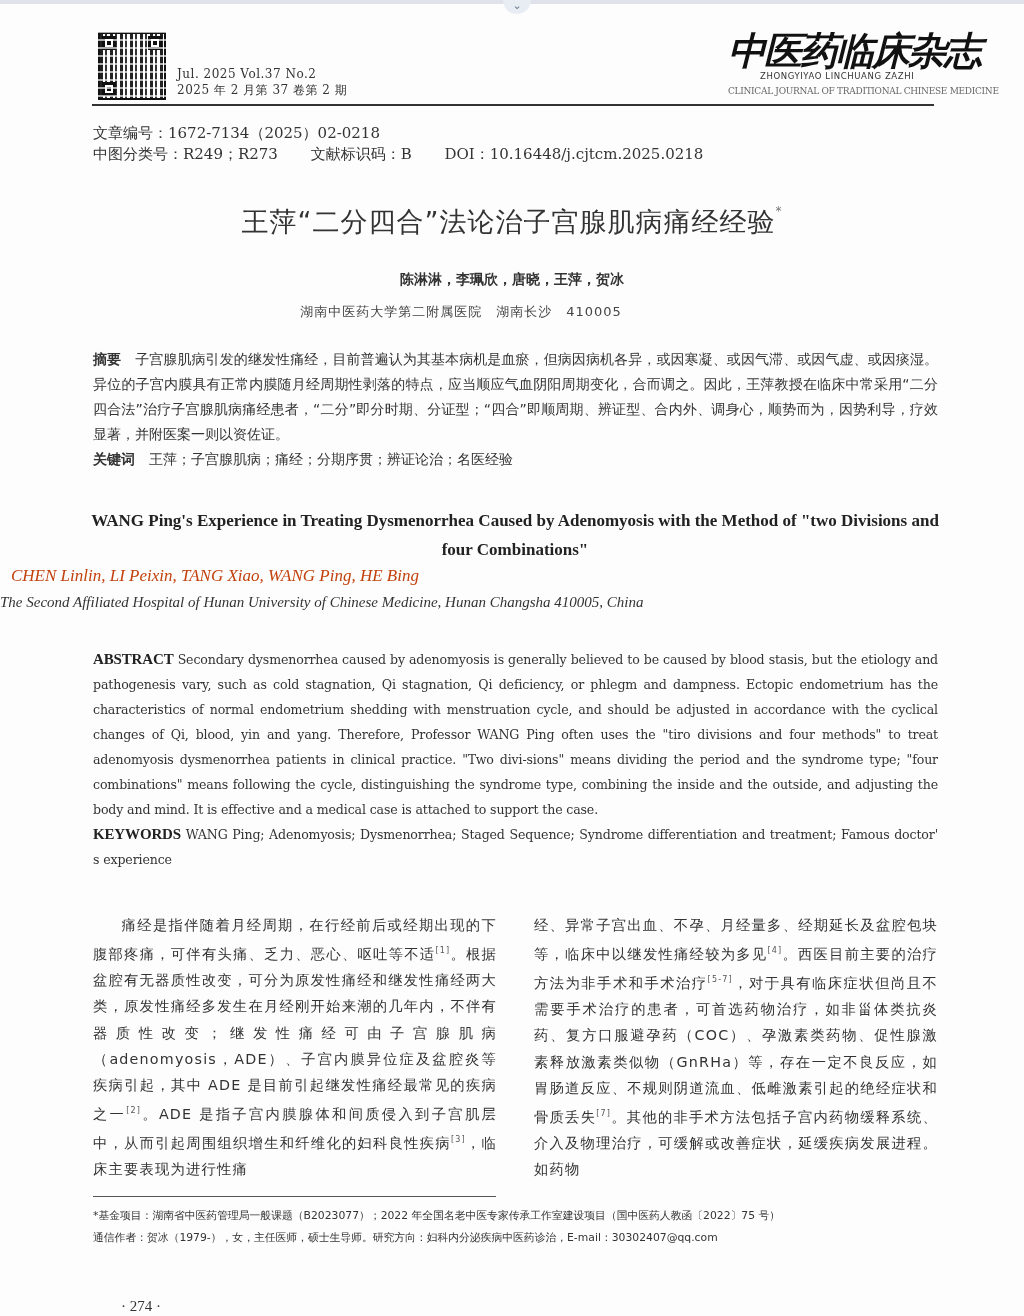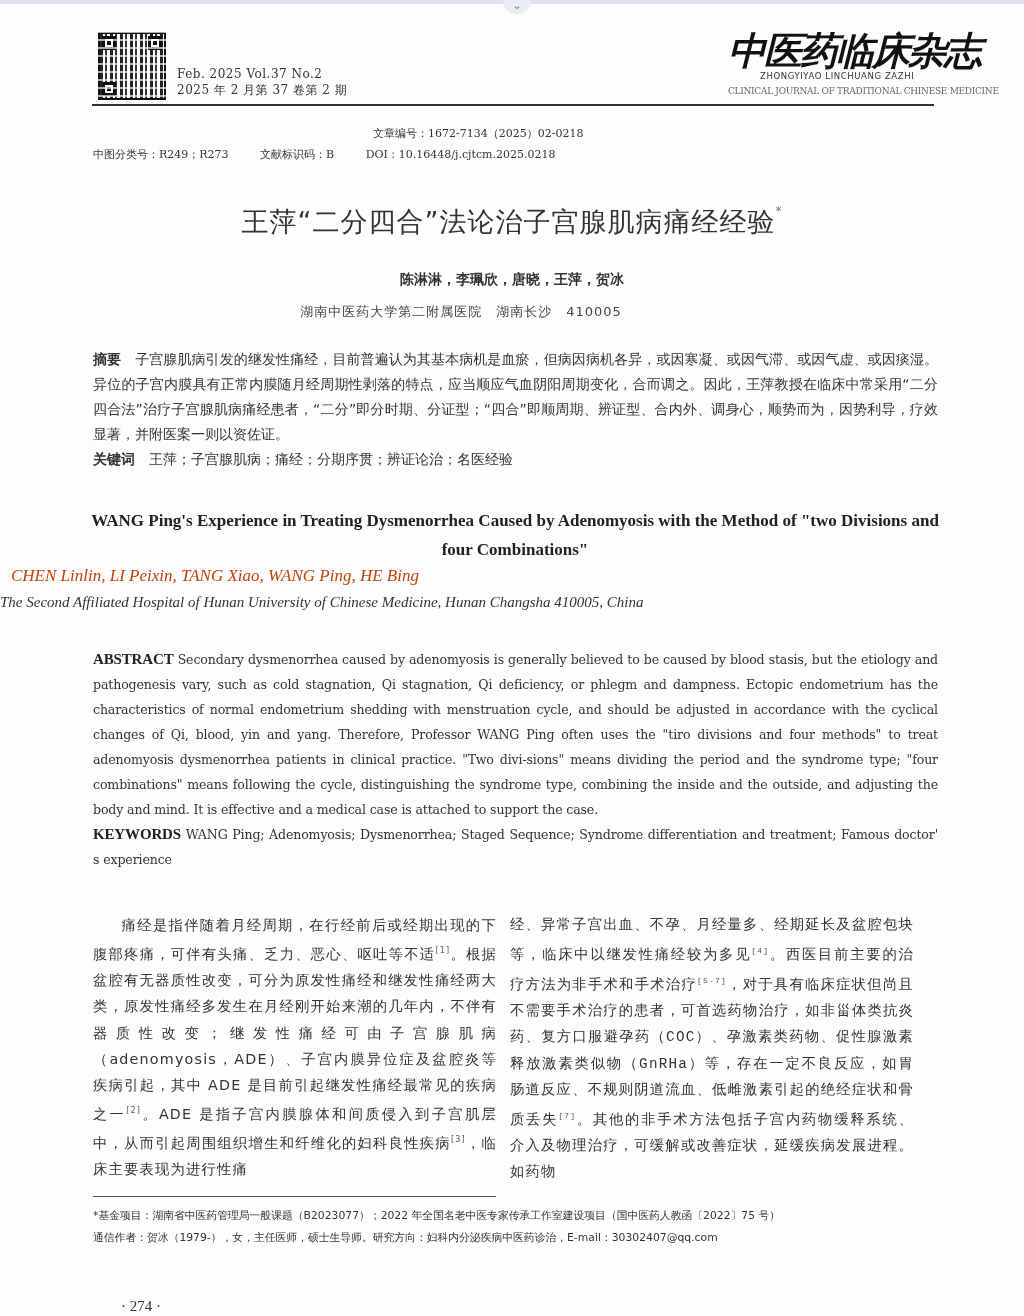--- a/index.html
+++ b/index.html
@@ -23,56 +23,56 @@
     -webkit-mask: repeating-linear-gradient(0deg, #000 0 3px, rgba(0,0,0,.35) 3px 5px, #000 5px 8px);
     border:2px solid #111;
   }
   .qr-corner { position:absolute; width:14px; height:14px; border:3px solid #111; background:#fff; box-sizing:border-box; }
   .qr-corner::after { content:""; position:absolute; left:2px; top:2px; width:4px; height:4px; background:#111; }
   .issue { position:absolute; left:177px; top:66px; font-family:"DejaVu Serif", serif; font-size:12px; line-height:16px; color:#333; letter-spacing:0.5px; }
   .logo-cn { position:absolute; left:728px; top:26px; font-family:"DejaVu Serif", serif; font-size:38px; font-weight:bold; color:#111; letter-spacing:-2px; font-style:italic; }
   .logo-pin { position:absolute; left:760px; top:71px; font-size:8.5px; color:#333; letter-spacing:0.6px; }
   .logo-en { position:absolute; left:728px; top:86px; font-family:"DejaVu Serif", serif; font-size:9px; color:#666; letter-spacing:-0.3px; }
   .rule-top { position:absolute; left:92px; top:104px; width:842px; height:2px; background:#333; }
-  .meta { position:absolute; left:93px; top:123px; font-family:"DejaVu Serif", serif; font-size:11px; line-height:21px; color:#333;text-align:right; }
+  .meta { position:absolute; left:93px; top:123px; font-family:"DejaVu Serif", serif; font-size:15px; line-height:21px; color:#333; }
   .meta span { margin-right:28px; }
   .title { position:absolute; left:0; width:1024px; top:204px; text-align:center; font-size:27px; color:#333; letter-spacing:1px; }
   .title sup { font-size:12px; color:#777; vertical-align:top; }
   .authors { position:absolute; left:0; width:1024px; top:271px; text-align:center; font-size:14px; font-weight:bold; color:#333; }
   .affil { position:absolute; left:0; width:922px; top:303px; text-align:center; font-size:13px; color:#444; letter-spacing:1px; }
   .cn-abs { position:absolute; left:93px; top:347px; width:845px; font-size:14px; line-height:25px; color:#333; text-align:justify; }
   .label-b { font-weight:bold; margin-right:14px; }
   .en-title { position:absolute; left:90px; width:850px; top:506px; text-align:center; font-family:"Liberation Serif", serif; font-weight:bold; font-size:17px; line-height:29px; color:#222; }
   .en-authors { position:absolute; left:0; width:1024px; top:566px; text-align:left; font-family:"Liberation Serif", serif; font-style:italic; font-size:17px; color:#c2410c;padding-left:11px; }
   .en-affil { position:absolute; left:0; width:1024px; top:594px; text-align:left; font-family:"Liberation Serif", serif; font-style:italic; font-size:15px; color:#333; }
   .en-abs { position:absolute; left:93px; top:647px; width:845px; font-family:"DejaVu Serif", serif; font-size:12.6px; line-height:25px; color:#333; text-align:justify; letter-spacing:-0.15px; }
   .en-abs b { font-family:"Liberation Serif", serif; font-size:15px; color:#222; }
   .col { position:absolute; top:912px; width:404px; font-size:14.3px; line-height:26.2px; color:#333; text-align:justify; letter-spacing:1.2px; }
   .col-left { left:93px; text-indent:2em; }
-  .col-right { left:510px;font-family:Liberation Mono, monospace; }
+  .col-right { left:534px; }
   .fn-rule { position:absolute; left:93px; top:1196px; width:403px; height:1px; background:#555; }
   .footnotes { position:absolute; left:93px; top:1205px; width:850px; font-size:10.8px; line-height:22px; color:#333; }
   .page-no { position:absolute; left:92px; top:1298px; font-family:"Liberation Serif", serif; font-size:15px; color:#333;margin-left:29px; }
   sup.ref { font-size:8px; color:#555; }
 </style>
 </head>
 <body>
 
 <div class="topbar"></div>
 <div class="scroll-btn">
   <span>⌄</span>
 </div>
 
 <div class="qr">
   <div class="qr-corner" style="left:2px;top:2px"></div>
   <div class="qr-corner" style="right:2px;top:2px"></div>
   <div class="qr-corner" style="left:2px;bottom:2px"></div>
 </div>
 <div class="issue">
-  <div>Feb. 2025 Vol.37 No.2</div>
+  <div>Jul. 2025 Vol.37 No.2</div>
   <div>2025 年 2 月第 37 卷第 2 期</div>
 </div>
 <div class="logo-cn">中医药临床杂志</div>
 <div class="logo-pin">ZHONGYIYAO LINCHUANG ZAZHI</div>
 <div class="logo-en">CLINICAL JOURNAL OF TRADITIONAL CHINESE MEDICINE</div>
 <div class="rule-top"></div>
 
 <div class="meta">
   <div>文章编号：1672-7134（2025）02-0218</div>
   <div>

